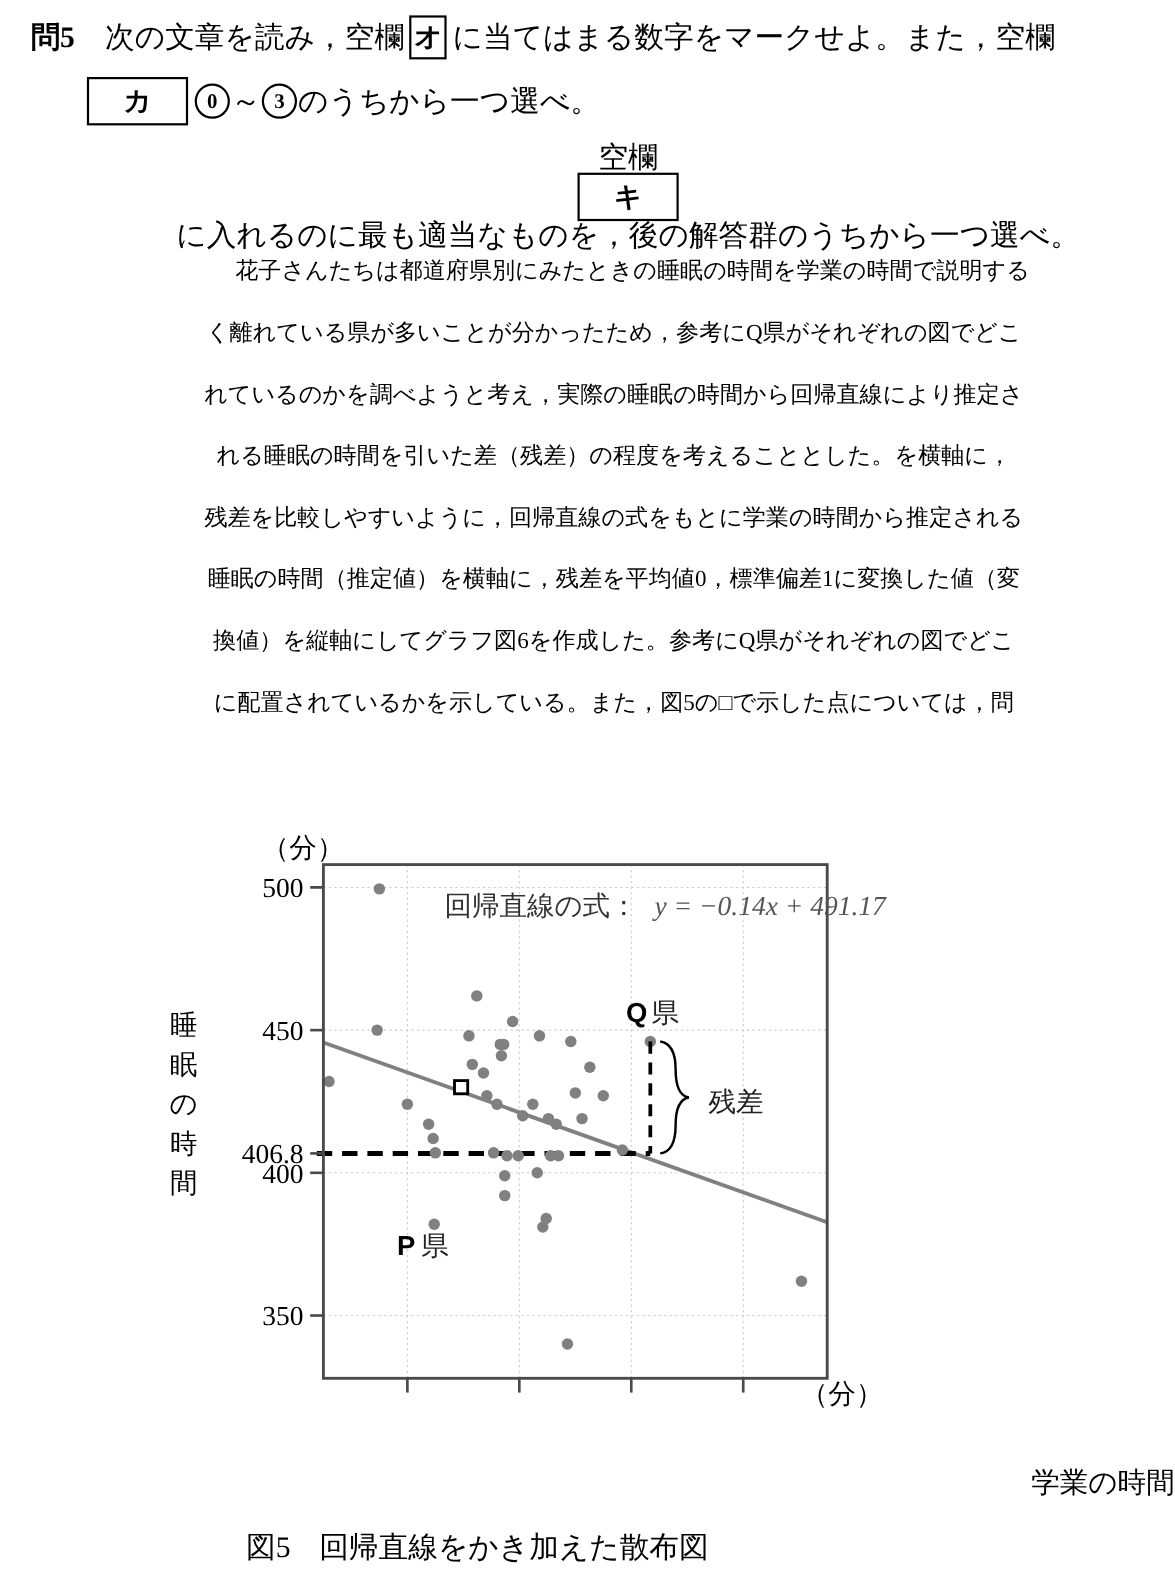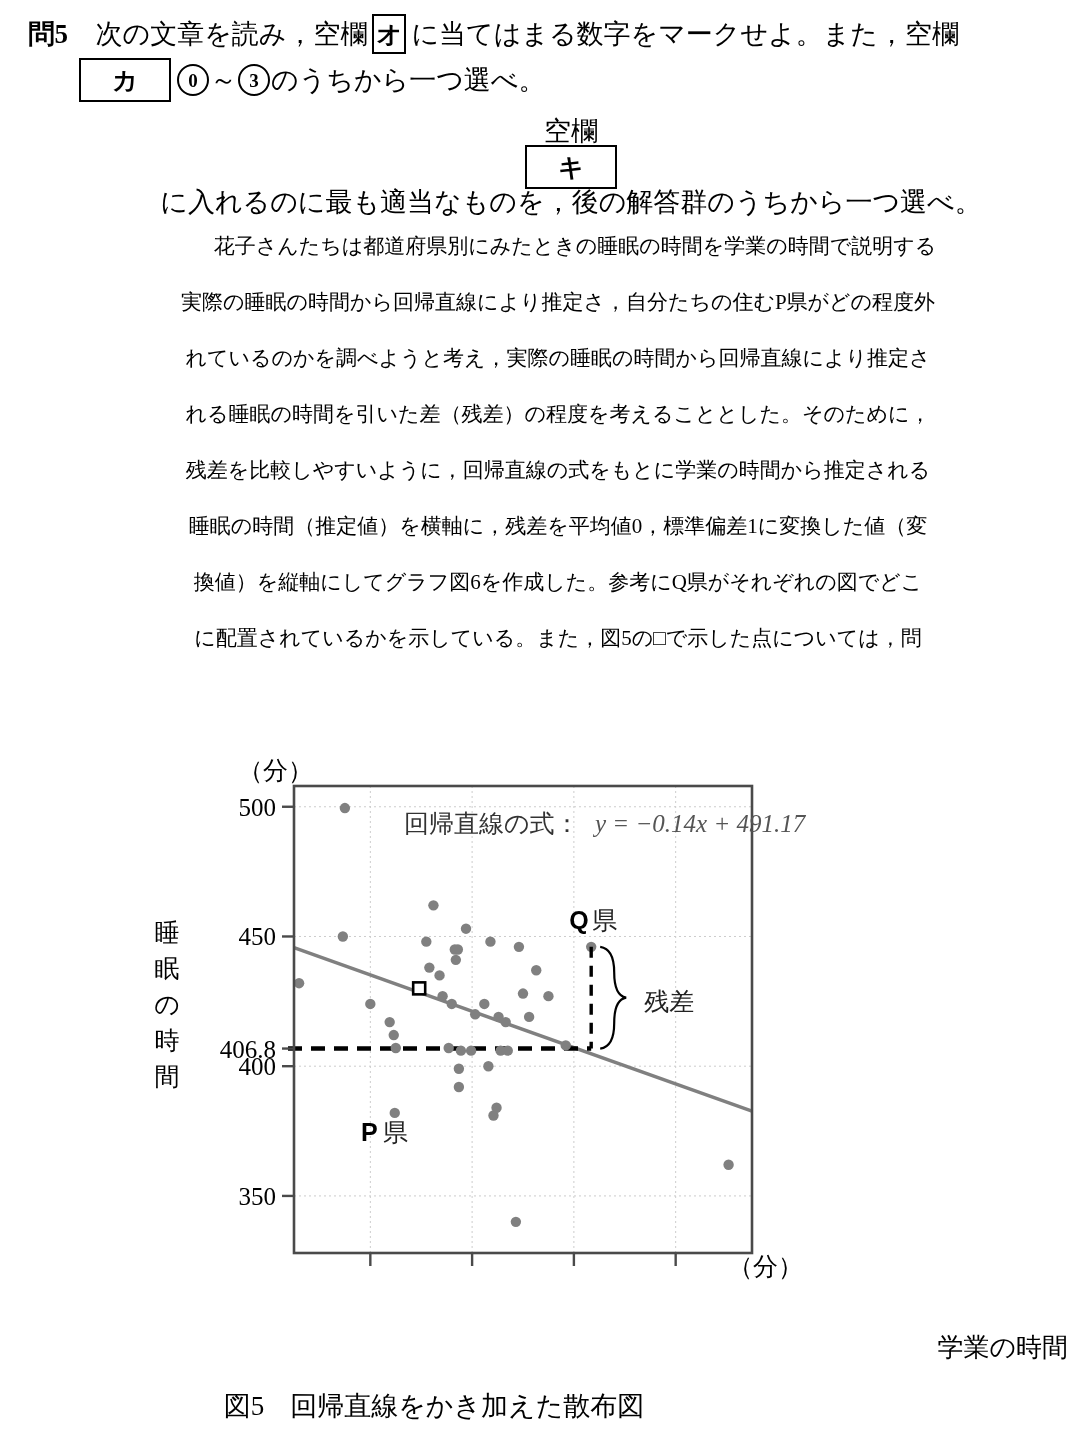--- a/index.html
+++ b/index.html
@@ -23,21 +23,21 @@
     width: 1068px;
     padding-top: 14px;
   }
   .q-line {
     display: flex;
     align-items: center;
     white-space: nowrap;
     font-size: 27px;
     line-height: 1.0;
   }
-  .q-line-1 { padding-left: 28px; margin-bottom: 4px; }
+  .q-line-1 { padding-left: 28px; margin-bottom: 16px; }
   .q-line-2 { padding-left: 74px; margin-bottom: 16px; }
   .q-line-3 { padding-left: 74px; flex-direction: column; }
 
   .q-label {
     font-weight: bold;
     font-size: 27px;
     letter-spacing: -0.5px;
   }
   .q-gap { display: inline-block; width: 28px; }
 
@@ -190,23 +190,23 @@
 
   <div class="q-line q-line-3">
     <span>空欄</span>
     <span class="ans-box wide">キ</span>
     <span>に入れるのに最も適当なものを，後の解答群のうちから一つ選べ。</span>
   </div>
 </div>
 
 <div id="body-paragraph">
   <div class="p-line indent">花子さんたちは都道府県別にみたときの睡眠の時間を学業の時間で説明する</div>
-  <div class="p-line">実際の睡眠の時間から回帰直線により推定さ，自分たちの住むP県がどの程度外</div>
+  <div class="p-line">く離れている県が多いことが分かったため，参考にQ県がそれぞれの図でどこ</div>
   <div class="p-line">れているのかを調べようと考え，実際の睡眠の時間から回帰直線により推定さ</div>
-  <div class="p-line">れる睡眠の時間を引いた差（残差）の程度を考えることとした。そのために，</div>
+  <div class="p-line">れる睡眠の時間を引いた差（残差）の程度を考えることとした。を横軸に，</div>
   <div class="p-line">残差を比較しやすいように，回帰直線の式をもとに学業の時間から推定される</div>
   <div class="p-line"><span class="underlined">睡眠の時間（推定値）</span><span>を横軸に，残差を平均値0，標準偏差1に変換した値（変</span></div>
   <div class="p-line">換値）を縦軸にしてグラフ図6を作成した。参考にQ県がそれぞれの図でどこ</div>
   <div class="p-line">に配置されているかを示している。また，図5の□で示した点については，問</div>
 </div>
 
 <div id="figure-area">
 
   <div id="plot-wrapper">
     <div id="y-unit-label">（分）</div>

